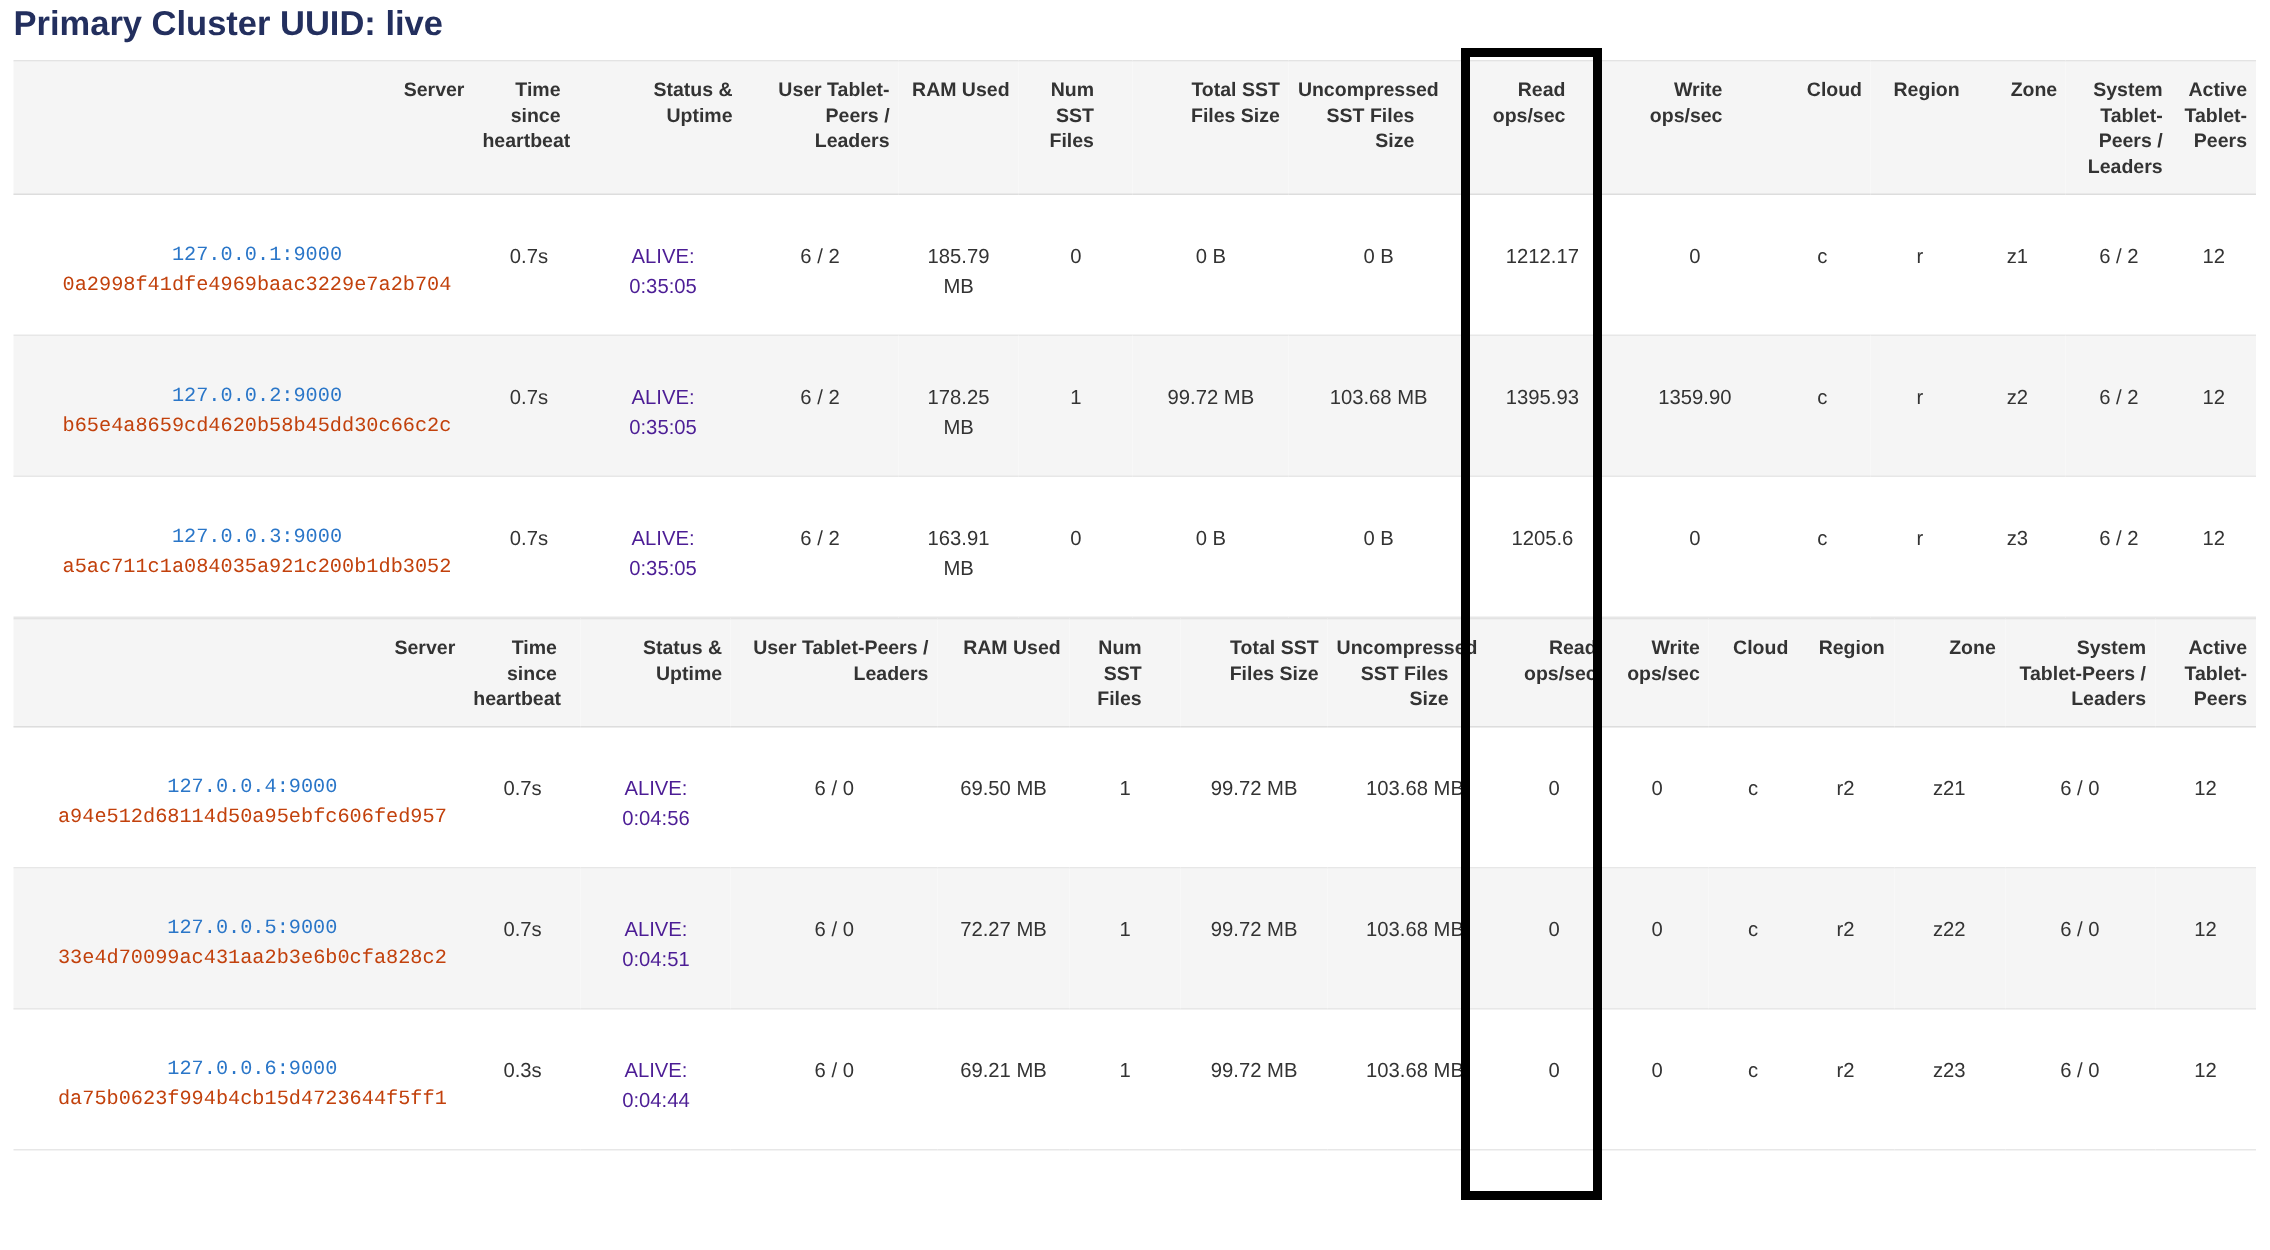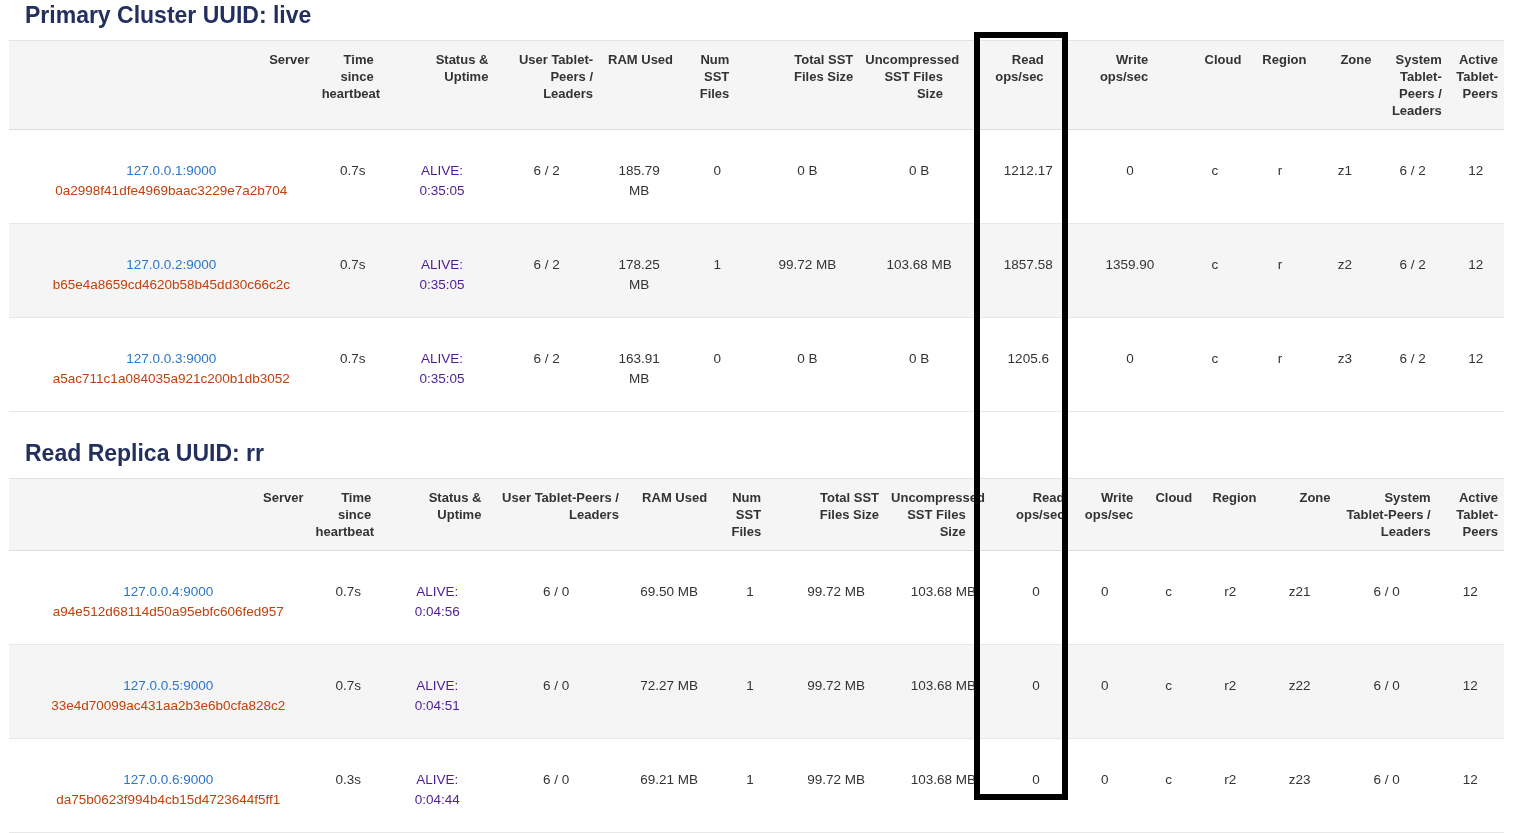--- a/index.html
+++ b/index.html
@@ -10,21 +10,21 @@
     color: #333333;
   }
   .page {
     position: relative;
     width: 1513px;
     height: 833px;
     padding: 2px 9px 0 9px;
     overflow: hidden;
   }
   h1.section-title {
-    margin: 0 0 12px 16px;
+    margin: 0 0 12px 0;
     font-size: 23px;
     line-height: 26px;
     font-weight: bold;
     color: #232f5e;
   }
   section.cluster-section + section.cluster-section h1.section-title {
     margin-top: 28px;
   }
   table.servers {
     width: 100%;
@@ -59,20 +59,21 @@
     padding: 31px 8px 22px 8px;
     border-bottom: 1px solid #e7e7e7;
     word-wrap: break-word;
   }
   table.servers tbody tr:nth-child(even) { background: #f5f5f5; }
   table[data-table="0"] td[data-name="cell-system_tablets"] { padding-left: 22px; padding-right: 22px; }
 
   td.server-cell {
     text-align: left;
     padding-left: 26px !important;
+    font-family: Liberation Mono, monospace;
   }
   td.server-cell a {
     color: #2a76c8;
     text-decoration: none;
     cursor: pointer;
   }
   td.server-cell .uuid { color: #c2410c; }
   td.status-cell div { color: #4c1d95; }
 
   .annotation-box {
@@ -156,21 +157,21 @@
             <td data-name="cell-heartbeat">0.7s</td>
             <td data-name="cell-status" class="status-cell">
               <div data-name="status-alive-label">ALIVE:</div>
               <div data-name="status-uptime">0:35:05</div>
             </td>
             <td data-name="cell-user_tablets">6 / 2</td>
             <td data-name="cell-ram">178.25 MB</td>
             <td data-name="cell-num_sst">1</td>
             <td data-name="cell-total_sst">99.72 MB</td>
             <td data-name="cell-uncompressed_sst">103.68 MB</td>
-            <td data-name="cell-read_ops">1857.58</td>
+            <td data-name="cell-read_ops">1395.93</td>
             <td data-name="cell-write_ops">1359.90</td>
             <td data-name="cell-cloud">c</td>
             <td data-name="cell-region">r</td>
             <td data-name="cell-zone">z2</td>
             <td data-name="cell-system_tablets">6 / 2</td>
             <td data-name="cell-active_tablets">12</td>
           </tr>
           <tr data-name="server-row">
             <td data-name="cell-server" class="server-cell"><a href="#" data-name="server-address-link">127.0.0.3:9000</a><div class="uuid" data-name="server-uuid">a5ac711c1a084035a921c200b1db3052</div></td>
             <td data-name="cell-heartbeat">0.7s</td>
@@ -189,21 +190,20 @@
             <td data-name="cell-region">r</td>
             <td data-name="cell-zone">z3</td>
             <td data-name="cell-system_tablets">6 / 2</td>
             <td data-name="cell-active_tablets">12</td>
           </tr>
         </tbody>
     </table>
   </section>
 
   <section class="cluster-section" data-name="read-replica-section">
-    <h1 class="section-title" data-name="read-replica-title">Read Replica UUID: rr</h1>
     <table class="servers" data-table="1" data-name="read-replica-table">
       <colgroup>
         <col style="width:20.1%">
           <col style="width:5.2%">
           <col style="width:6.7%">
         <col style="width:9.2%">
           <col style="width:5.9%">
           <col style="width:4.95%">
         <col style="width:6.55%">
           <col style="width:7.8%">

